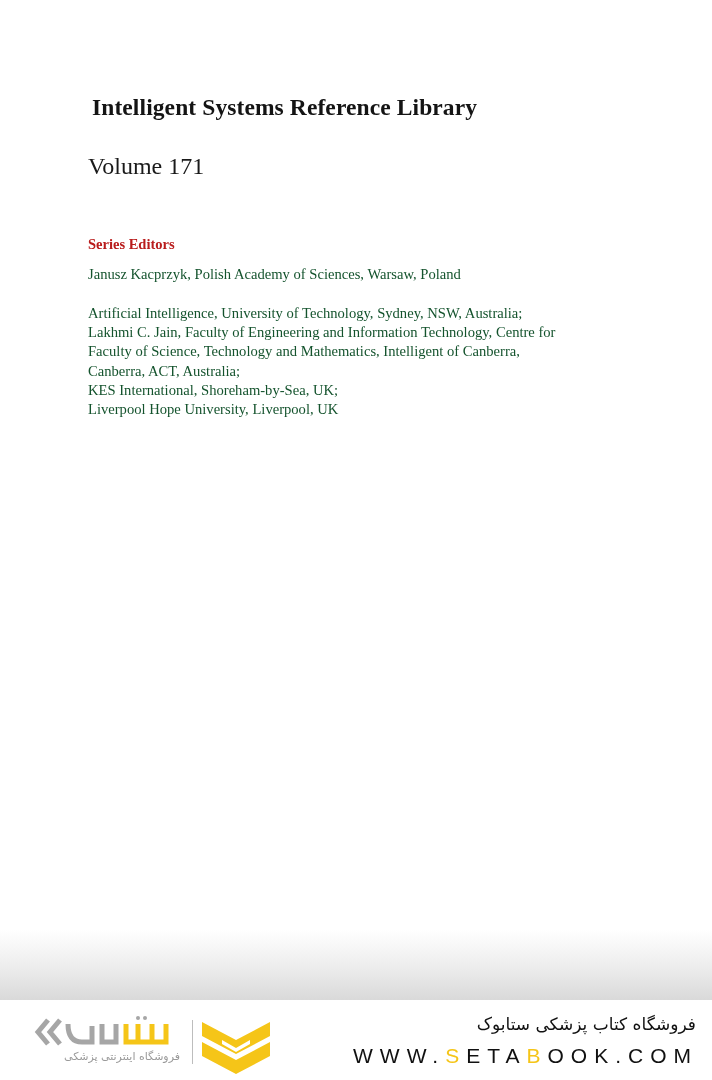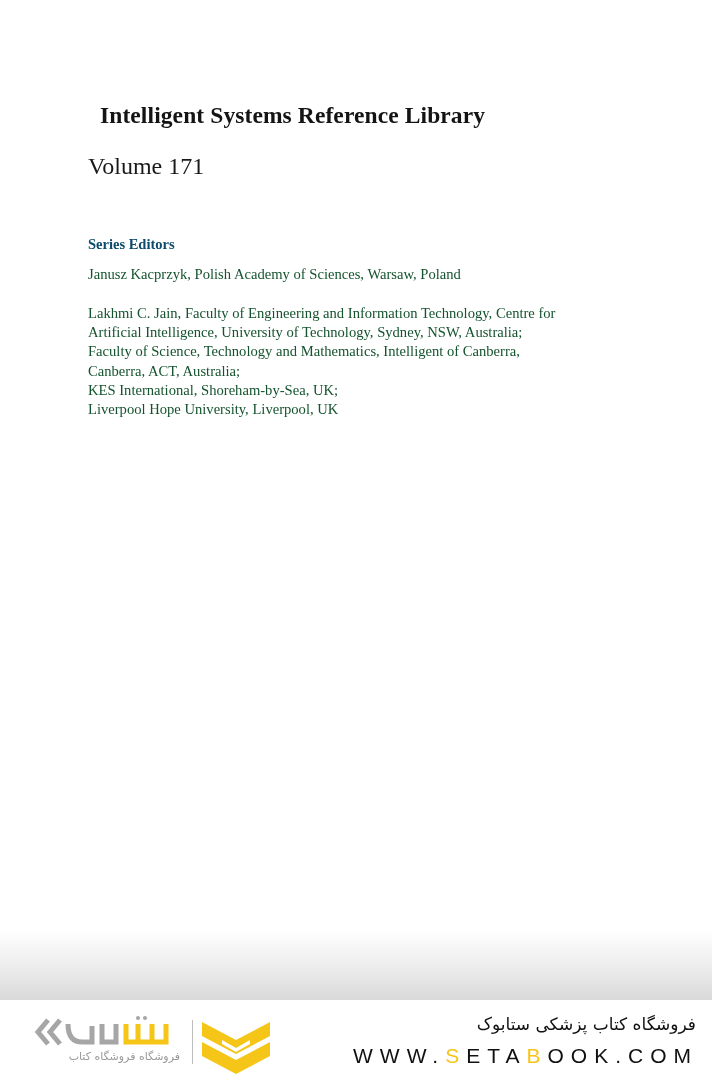--- a/index.html
+++ b/index.html
@@ -2,30 +2,30 @@
 <html><head>
   <meta charset="utf-8">
   <style>
     html, body { margin: 0; padding: 0; }
     body {
       width: 712px; height: 1080px; background: #ffffff; position: relative; overflow: hidden;
       font-family: "Liberation Serif", "DejaVu Serif", serif; color: #1a1a1a;
     }
     .page { position: absolute; left: 0; top: 0; width: 712px; height: 1000px; }
     .series-title {
-      position: absolute; left: 88px; top: 90px; margin: 12px;
+      position: absolute; left: 88px; top: 90px; margin: 4px;
       font-size: 23.5px; font-weight: bold; letter-spacing: 0.1px; color: #141414;
     }
     .volume {
       position: absolute; left: 88px; top: 153px; margin: 0;
       font-size: 24px; color: #1a1a1a;
     }
     .editors-heading {
       position: absolute; left: 88px; top: 236px; margin: 0;
-      font-size: 14.5px; font-weight: bold; color: #0c4a6e;
+      font-size: 14.5px; font-weight: bold; color: #b91c1c;
     }
     .editor-block {
       position: absolute; left: 88px; margin: 0;
       font-size: 14.6px; line-height: 19.2px; color: #14532d;
     }
     .editor-1 { top: 265px; }
     .editor-2 { top: 304px; width: 560px; }
     .editor-2 .line { display: block; white-space: nowrap; }
 
     .shadow-band {
@@ -56,42 +56,42 @@
   </style>
 </head>
 <body>
 
 <div class="page">
   <h1 class="series-title">Intelligent Systems Reference Library</h1>
   <p class="volume">Volume 171</p>
   <h2 class="editors-heading">Series Editors</h2>
   <p class="editor-block editor-1">Janusz Kacprzyk, Polish Academy of Sciences, Warsaw, Poland</p>
   <p class="editor-block editor-2">
+    <span class="line">Artificial Intelligence, University of Technology, Sydney, NSW, Australia;</span>
     <span class="line">Lakhmi C. Jain, Faculty of Engineering and Information Technology, Centre for</span>
-    <span class="line">Artificial Intelligence, University of Technology, Sydney, NSW, Australia;</span>
     <span class="line">Faculty of Science, Technology and Mathematics, Intelligent of Canberra,</span>
     <span class="line">Canberra, ACT, Australia;</span>
     <span class="line">KES International, Shoreham-by-Sea, UK;</span>
     <span class="line">Liverpool Hope University, Liverpool, UK</span>
   </p>
 </div>
 
 <div class="shadow-band"></div>
 
 <div class="footer">
   <svg class="logo-text" viewBox="0 0 150 32">
     <path d="M14 4 L4 16 L14 28" fill="none" stroke="#a6a6a6" stroke-width="5"></path>
     <path d="M26 4 L16 16 L26 28" fill="none" stroke="#a6a6a6" stroke-width="5"></path>
     <path d="M34 8 Q34 26 48 26 L58 26 L58 10" fill="none" stroke="#a6a6a6" stroke-width="5"></path>
     <path d="M68 8 L68 26 L82 26 L82 8" fill="none" stroke="#a6a6a6" stroke-width="5"></path>
     <path d="M92 8 L92 26 L104 26 L104 8 M104 26 L118 26 L118 8 M118 26 L132 26 L132 8" fill="none" stroke="#f5c518" stroke-width="5"></path>
     <circle cx="104" cy="2" r="2" fill="#a6a6a6"></circle>
     <circle cx="111" cy="2" r="2" fill="#a6a6a6"></circle>
   </svg>
-  <div class="logo-sub">فروشگاه فروشگاه کتاب</div>
+  <div class="logo-sub">فروشگاه اینترنتی پزشکی</div>
   <div class="logo-divider"></div>
   <svg class="logo-mark" viewBox="0 0 72 60">
     <polygon points="2,4 36,22 70,4 70,18 36,36 2,18" fill="#f5c518"></polygon>
     <polygon points="2,24 36,42 70,24 70,38 36,56 2,38" fill="#f5c518"></polygon>
     <polygon points="22,22 36,30 50,22 50,26 36,34 22,26" fill="#ffffff"></polygon>
   </svg>
   <div class="shop-fa">فروشگاه کتاب پزشکی ستابوک</div>
   <div class="url">
     <span>WWW.</span><span class="accent">S</span><span>ETA</span><span class="accent">B</span><span>OOK.COM</span>
   </div>

